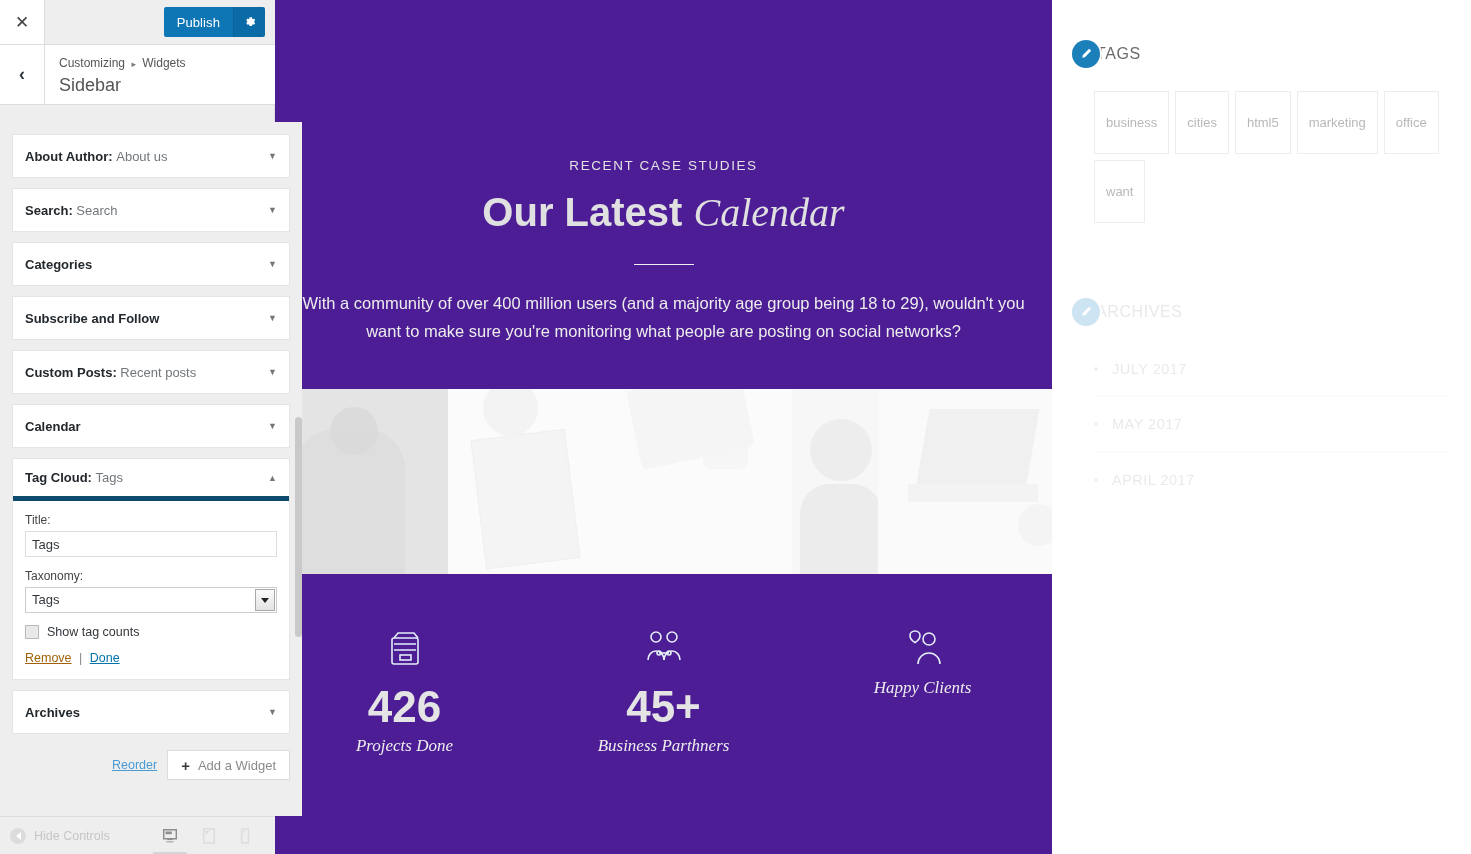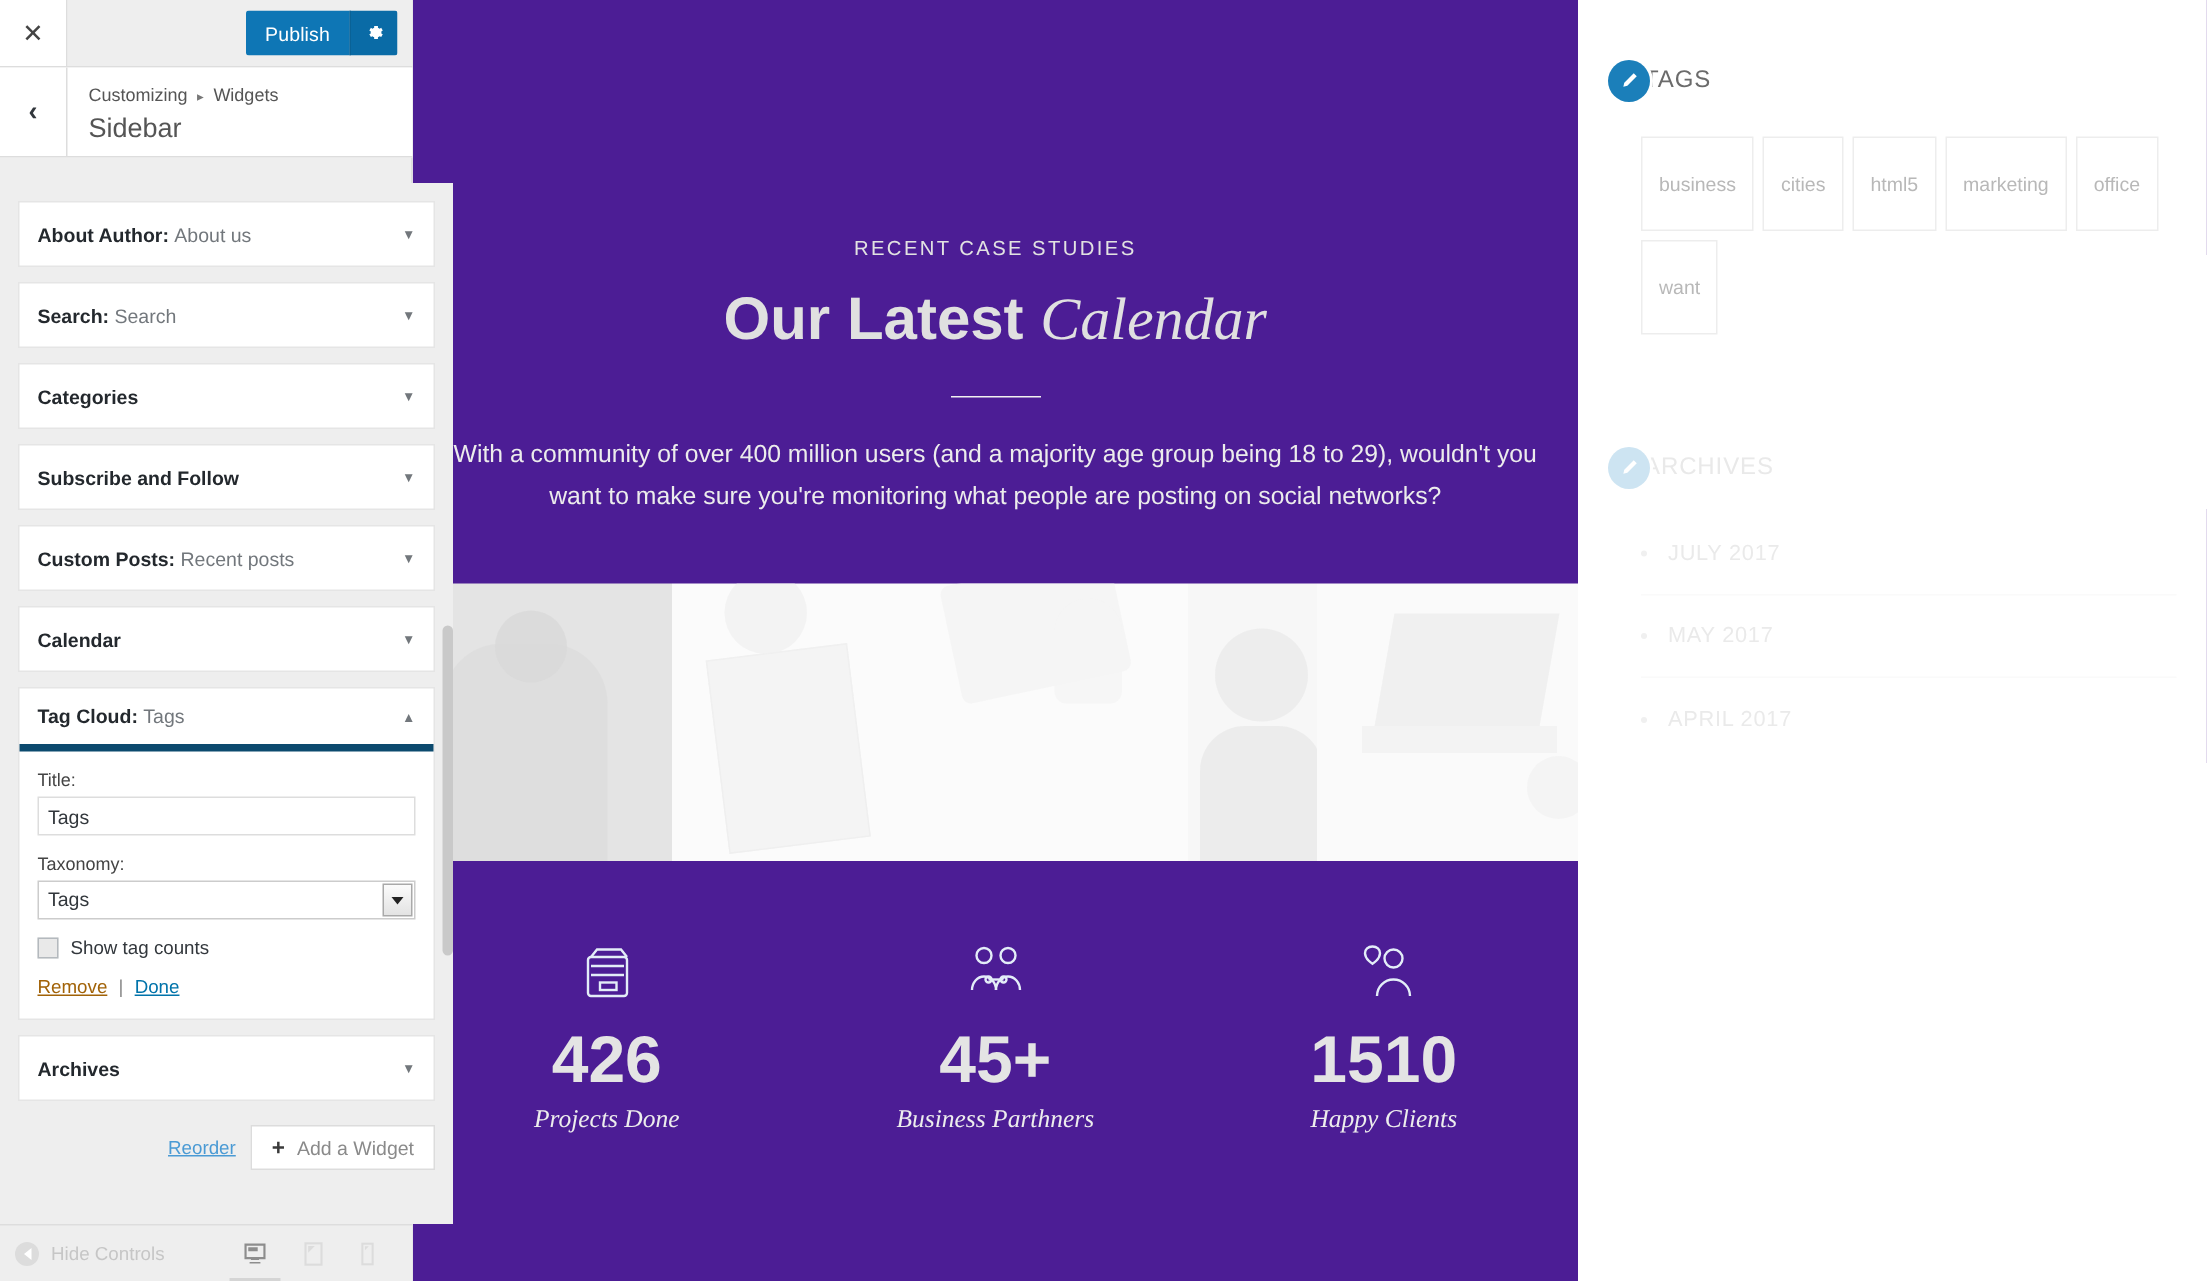--- a/index.html
+++ b/index.html
@@ -399,21 +399,20 @@
           <div class="stat-cap">Business Parthners</div>
         </div>
         <div class="stat">
           <div class="stat-icon">
             <svg width="52" height="52" viewBox="0 0 52 52">
                 <path d="M18 9c-3 0-5 2-5 4.5 0 4 5 7 5 7s5-3 5-7C23 11 21 9 18 9z"></path>
                 <circle cx="32" cy="17" r="6"></circle>
                 <path d="M21 42a11 11 0 0 1 22 0"></path>
               </svg>
           </div>
-          <div class="stat-num">1510</div>
           <div class="stat-cap">Happy Clients</div>
         </div>
       </div>
     </div>
 
     <div class="preview-side">
       <div class="pw-head" style="margin-top:40px;">
         <span class="pw-badge">
           <svg viewBox="0 0 20 20">
               <path d="M14.5 2.6l2.9 2.9-9 9-3.8.9.9-3.8 9-9z"></path>

